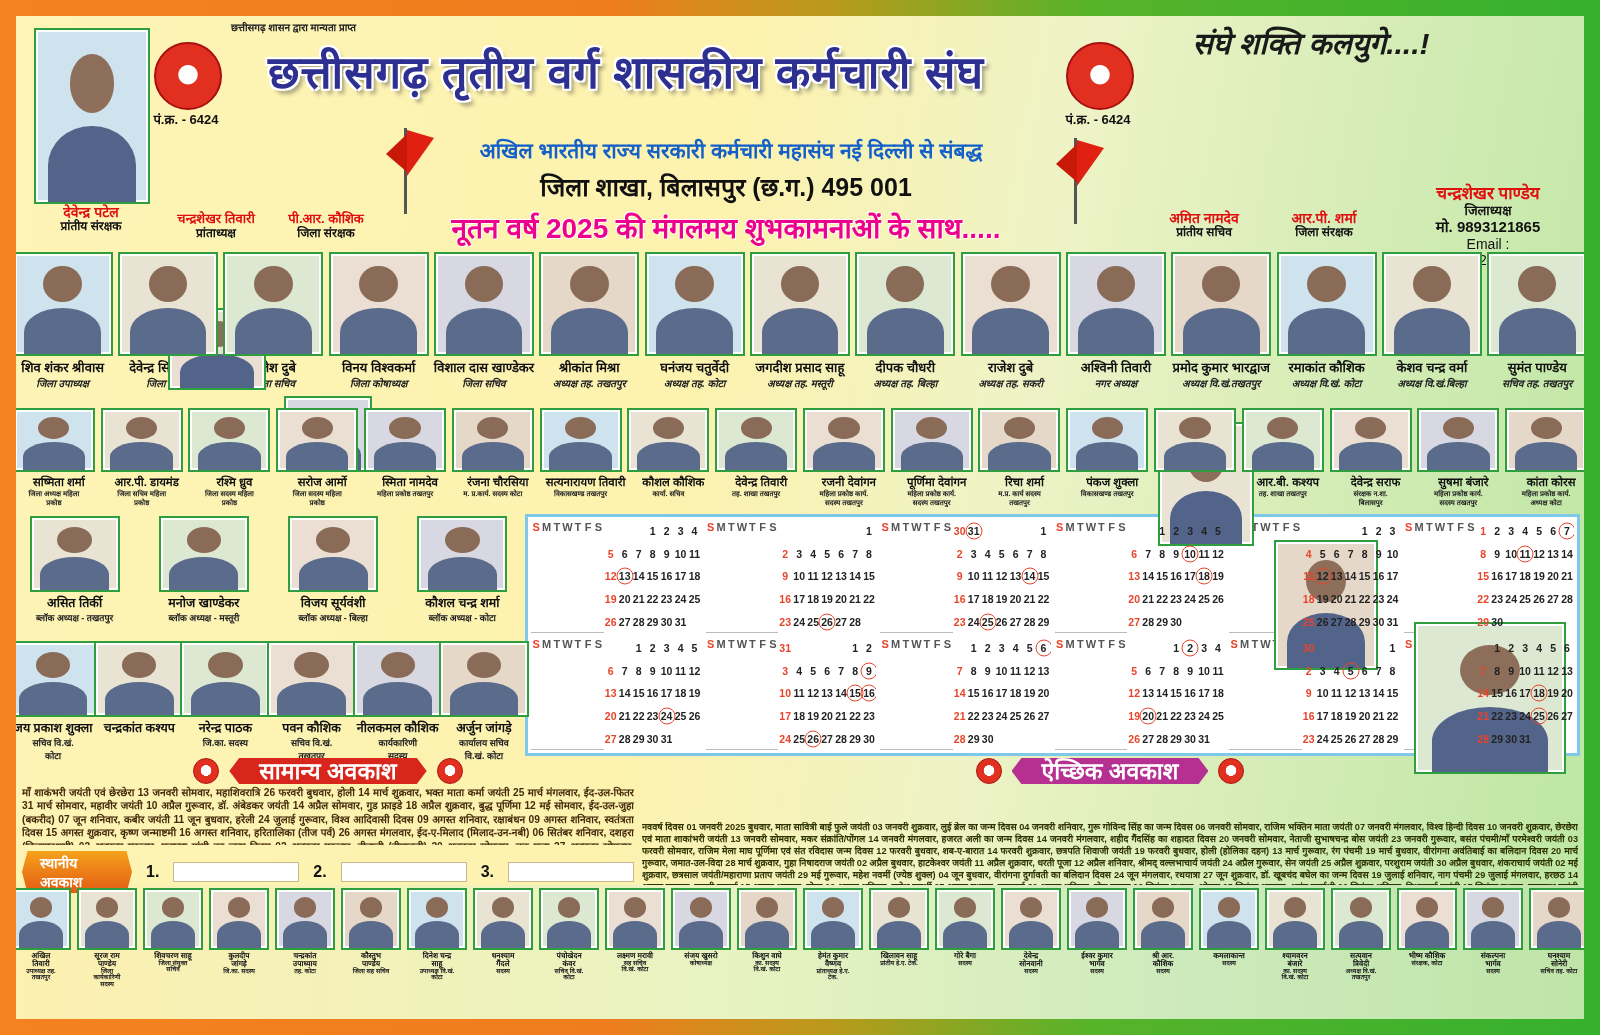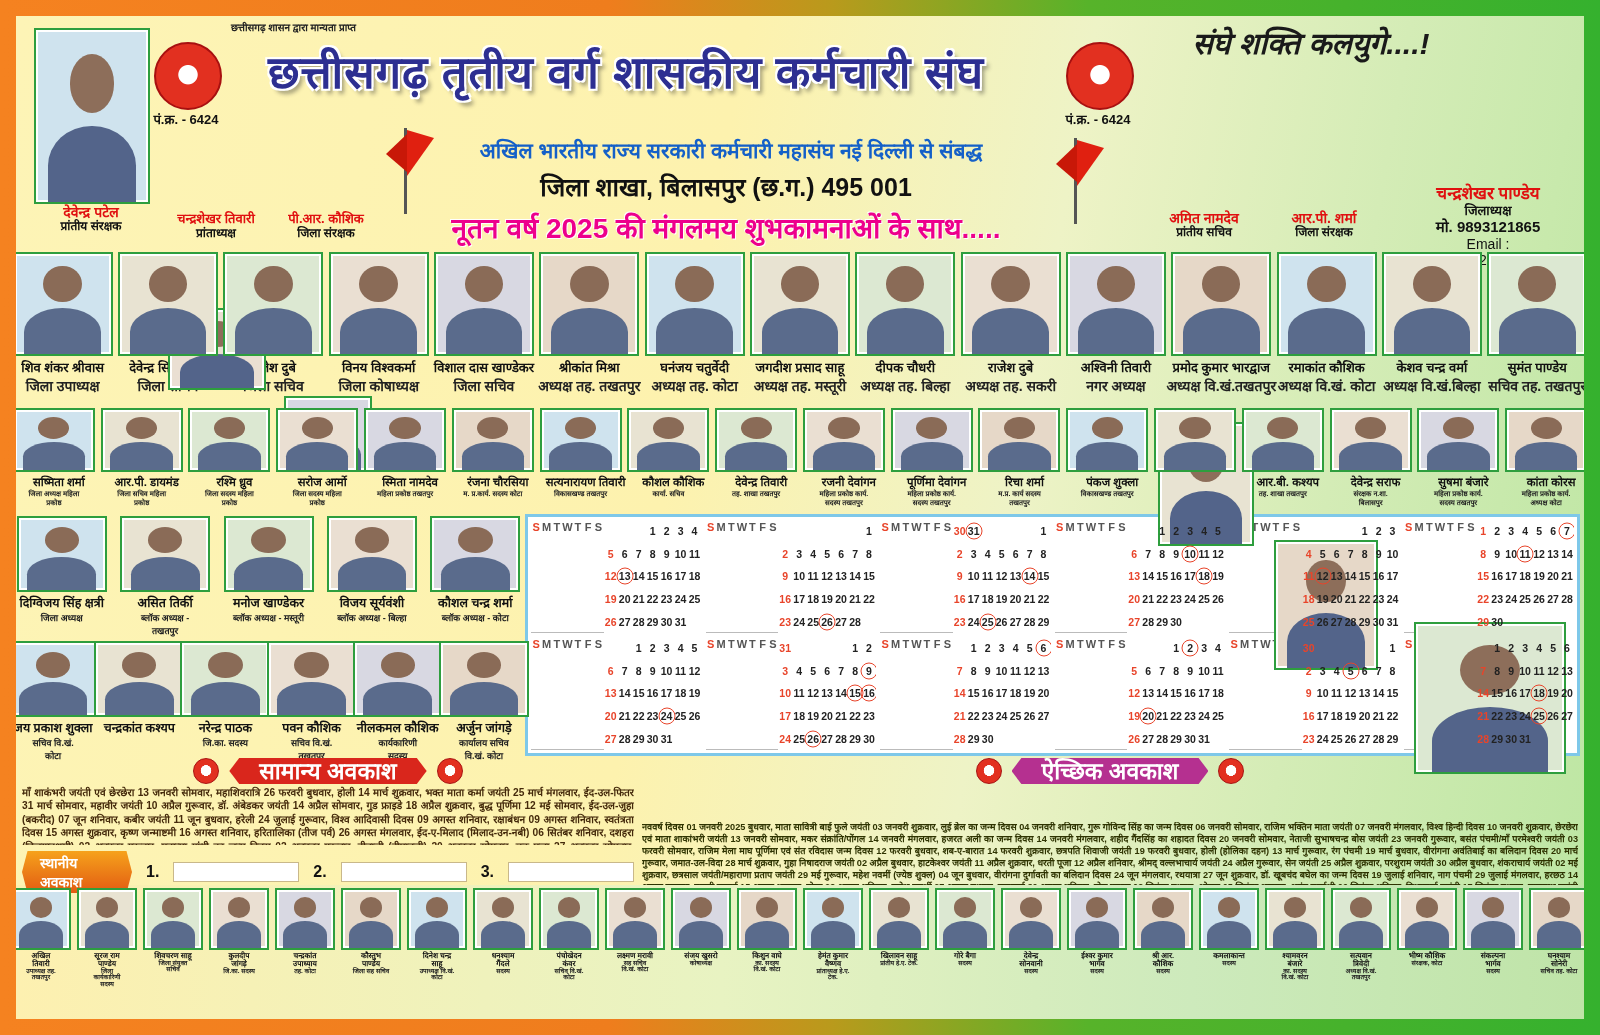--- a/index.html
+++ b/index.html
@@ -37,21 +37,21 @@
   .member{display:flex;flex-direction:column;align-items:center;text-align:center;min-width:0;flex:1;padding:0 2px;}
   .photo{border:2px solid #2e9e3e;box-shadow:inset 0 0 0 2px #fff;position:relative;overflow:hidden;}
   .photo::before{content:'';position:absolute;width:40%;height:36%;border-radius:50%;background:#8a6b57;top:12%;left:30%;}
   .photo::after{content:'';position:absolute;width:80%;height:48%;border-radius:50% 50% 0 0;background:#5a6b8c;bottom:-2%;left:10%;}
   .t0{background:#cfe3ee;} .t1{background:#e8e3d2;} .t2{background:#dce8d2;}
   .t3{background:#eadfd2;} .t4{background:#d8d8e2;} .t5{background:#e6d8c8;}
   .m-name{font-weight:bold;color:#111;margin-top:2px;white-space:nowrap;}
   .m-title{color:#222;font-weight:bold;}
   .row1{height:152px;}
   .row1 .photo{width:96px;height:100px;}
-  .row1 .m-name{font-size:13px;} .row1 .m-title{font-size:14px;white-space:nowrap;}
+  .row1 .m-name{font-size:13px;} .row1 .m-title{font-size:10px;white-space:nowrap;font-style:italic;}
   .row2{height:104px;}
   .row2 .photo{width:78px;height:60px;}
   .row2 .m-name{font-size:11.5px;margin-left:10px;} .row2 .m-title{font-size:7px;}
 
   
   .mid{display:flex;height:242px;flex:0 0 auto;}
   .leftcol{width:505px;flex:0 0 auto;display:flex;flex-direction:column;}
   .rowL{height:121px;}
   .rowL .photo{width:86px;height:72px;}
   .rowL .m-name{font-size:12.5px;} .rowL .m-title{font-size:9px;}
@@ -338,25 +338,20 @@
         <div class="member">
           <div class="photo t5"></div>
           <div class="m-name">कांता कोरस</div>
           <div class="m-title">महिला प्रकोष्ठ कार्य. अध्यक्ष कोटा</div>
         </div>
       </div>
 
     <div class="mid">
       <div class="leftcol">
         <div class="members rowL" id="row3">
-            <div class="member">
-              <div class="photo t0"></div>
-              <div class="m-name">दिग्विजय सिंह क्षत्री</div>
-              <div class="m-title">जिला अध्यक्ष</div>
-            </div>
             <div class="member">
               <div class="photo t1"></div>
               <div class="m-name">असित तिर्की</div>
               <div class="m-title">ब्लॉक अध्यक्ष - तखतपुर</div>
             </div>
             <div class="member">
               <div class="photo t2"></div>
               <div class="m-name">मनोज खाण्डेकर</div>
               <div class="m-title">ब्लॉक अध्यक्ष - मस्तूरी</div>
             </div>

